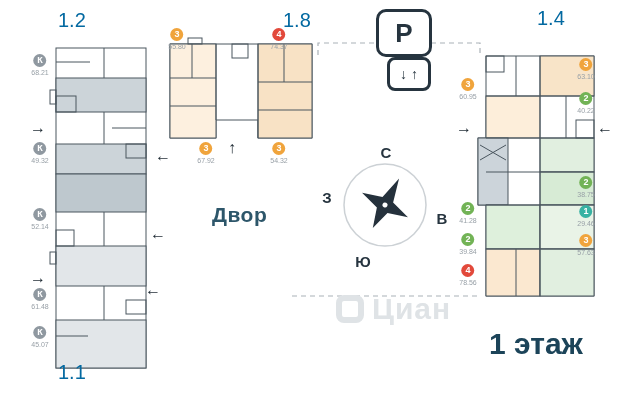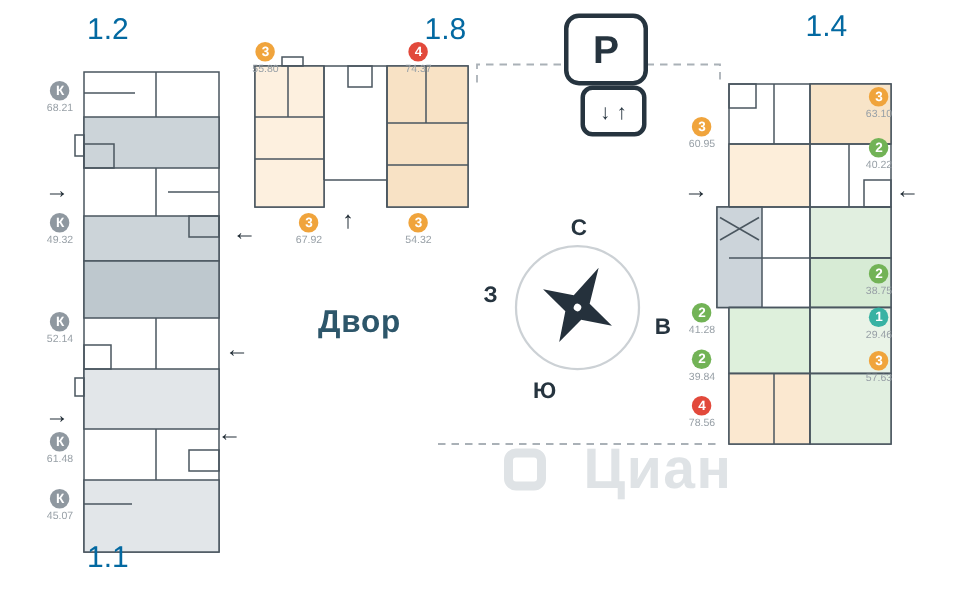--- a/index.html
+++ b/index.html
@@ -53,21 +53,21 @@
   .k-2{background:#72b356;}
   .k-3{background:#f0a43c;}
   .k-4{background:#e2493b;}
   .watermark{
     position:absolute;left:336px;top:294px;display:flex;align-items:center;gap:8px;
     color:#dfe3e6;
   }
   .wm-icon{
     width:28px;height:28px;border:6px solid #dfe3e6;border-radius:8px;box-sizing:border-box;
   }
-  .wm-text{font-size:38px;font-weight:700;line-height:1;letter-spacing:1px;margin-left:17px;}
+  .wm-text{font-size:30px;font-weight:700;line-height:1;letter-spacing:1px;}
 </style>
 </head>
 <body>
 
 <div class="stage">
 
   <svg class="plan-svg" width="640" height="400" viewBox="0 0 640 400">
 
     <g stroke="#4a565f" stroke-width="1" fill="none">
       <rect x="56" y="48" width="90" height="320" fill="#ffffff"></rect>
@@ -147,20 +147,21 @@
       </g>
     </g>
   </svg>
 
   <div class="section-label" style="left:58px;top:10px">1.2</div>
   <div class="section-label" style="left:283px;top:10px">1.8</div>
   <div class="section-label" style="left:537px;top:8px">1.4</div>
   <div class="section-label" style="left:58px;top:362px">1.1</div>
 
   <div class="courtyard-label">Двор</div>
+  <div class="floor-label">1 этаж</div>
 
   <div class="parking-sign">
     <span>P</span>
   </div>
   <div class="parking-arrows">
     <span>↓</span>
     <span>↑</span>
   </div>
 
   <div class="compass-letter" style="left:386px;top:152px">С</div>

